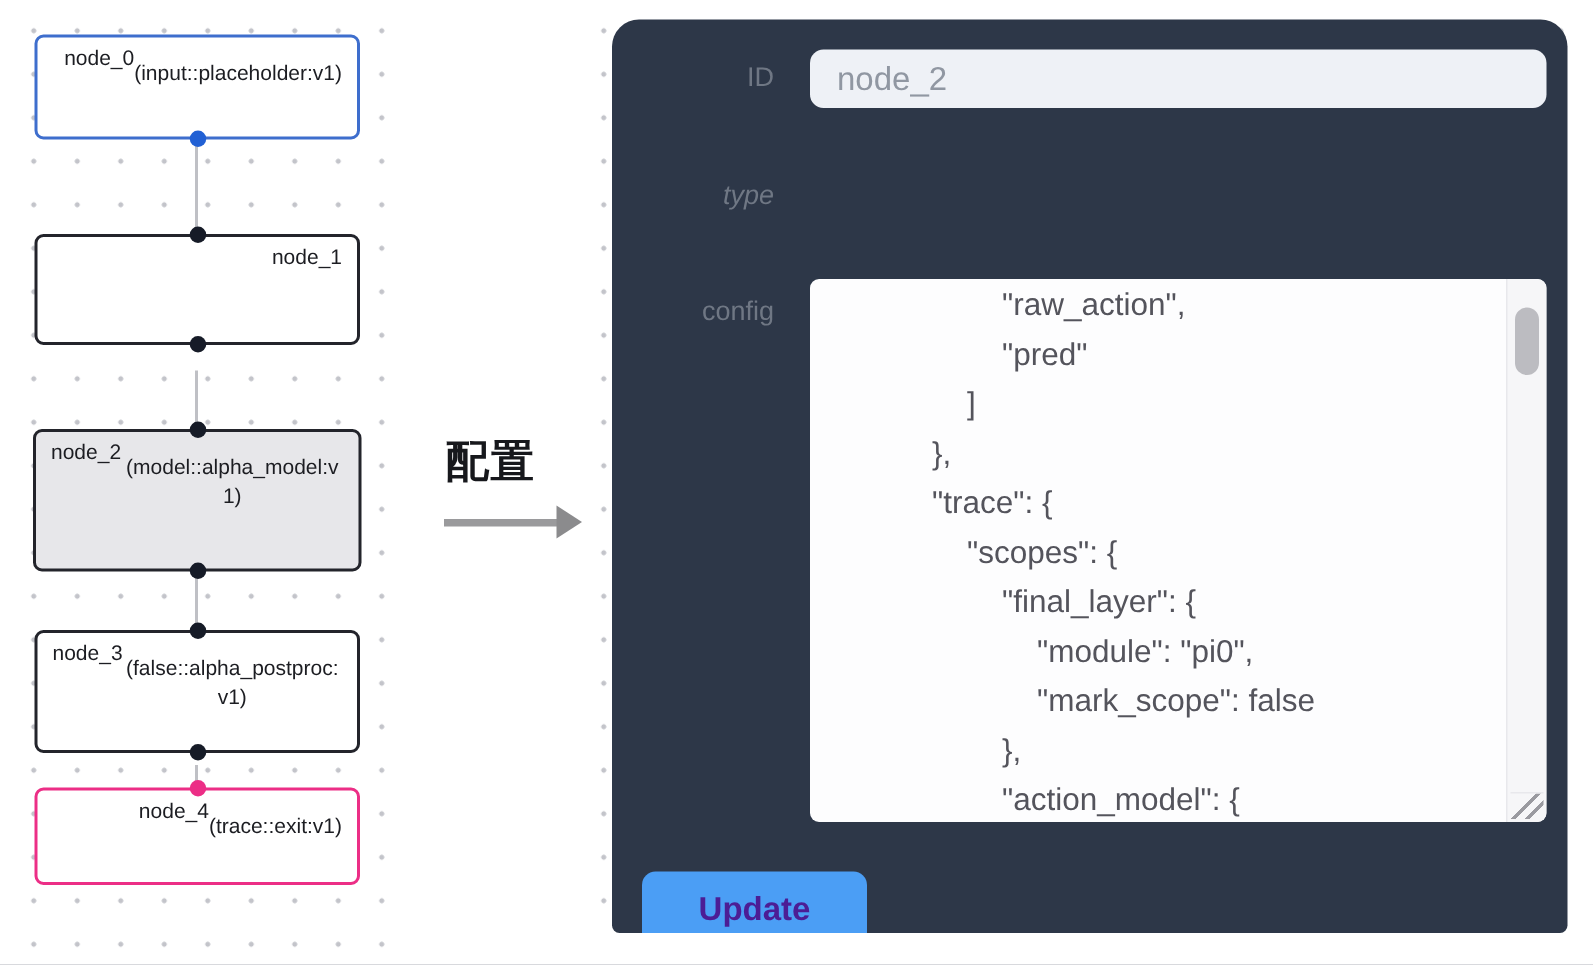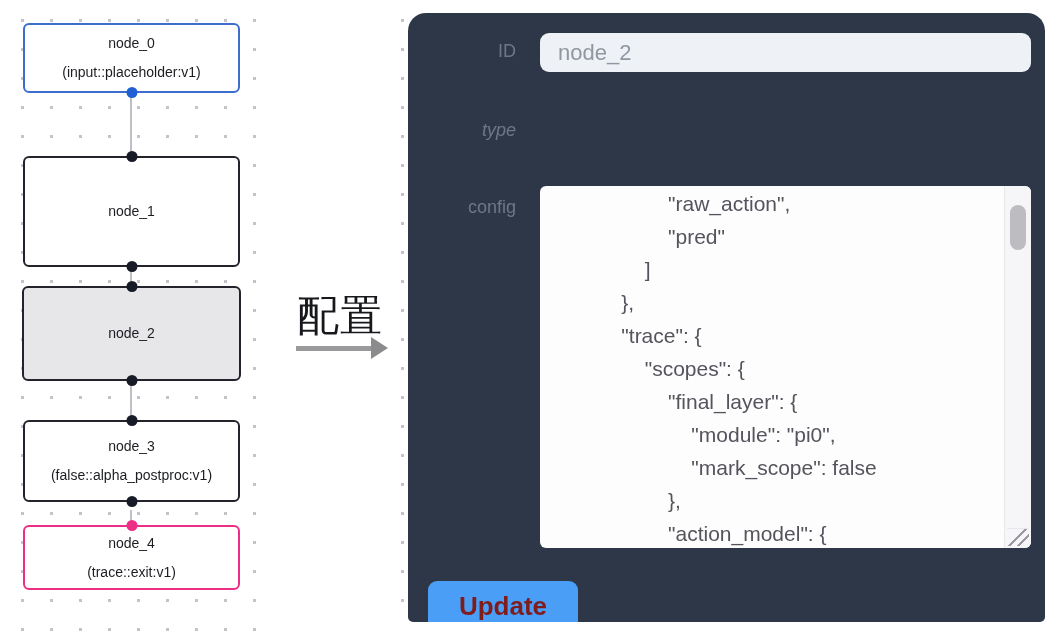--- a/index.html
+++ b/index.html
@@ -14,27 +14,27 @@
     background-size: 29px 29px;
     background-position: 8px 6px;
   }
   .dots.left  { left:0;   top:0; width:272px; height:643px; }
   .dots.right { left:380px; top:0; width:682px; height:622px; }
 
   
   .node {
     position:absolute; left:23px; width:217px;
     background:#ffffff; border:2px solid #23242b; border-radius:6px;
-    display:flex; flex-direction:column; justify-content:center;
+    display:flex; flex-direction:row; justify-content:flex-end;
     text-align:center; color:#1c1d22; font-size:14px; line-height:19px;
     padding:4px 10px;
   }
   .node .sub { word-break:break-all;margin-top:10px; }
   .node.n0 { top:23px;  height:70px; border-color:#3e6ecd; }
-  .node.n1 { top:156px; height:111px; }
+  .node.n1 { top:156px; height:74px; }
   .node.n2 { top:286px; height:95px; left:22px; width:219px; border-width:2.5px; background:#e7e7ea; }
   .node.n3 { top:420px; height:82px; }
   .node.n4 { top:525px; height:65px; border-color:#ec2e86; }
 
   .handle {
     position:absolute; left:50%; transform:translateX(-50%);
     width:11px; height:11px; border-radius:50%; background:#161b27;
   }
   .handle.top    { top:-7px; }
   .handle.bottom { bottom:-7px; }
@@ -45,21 +45,21 @@
     position:absolute; left:130px; width:2px; background:#bfc0c5;
   }
   .edge.e0 { top:93px;  height:64px; }
   .edge.e1 { top:247px; height:40px; }
   .edge.e2 { top:381px; height:40px; }
   .edge.e3 { top:510px; height:42px; }
 
   
   .anno-label {
     position:absolute; left:297px; top:288px;
-    font-size:42px; font-weight:400; color:#17181c; letter-spacing:1px;
+    font-size:29px; font-weight:700; color:#17181c; letter-spacing:1px;
   }
   .anno-arrow { position:absolute; left:296px; top:336px; width:92px; height:24px; }
   .anno-arrow .shaft {
     position:absolute; left:0; top:10px; width:76px; height:5px; background:#9a9a9c;
   }
   .anno-arrow .head {
     position:absolute; right:0; top:1px; width:0; height:0;
     border-left:17px solid #8b8b8d;
     border-top:11px solid transparent; border-bottom:11px solid transparent;
   }
@@ -109,21 +109,21 @@
     position:absolute; right:2px; bottom:2px; width:22px; height:18px;
     border-top:1px solid #e8e8ec;
     background:
       linear-gradient(135deg, transparent 44%, #9a9aa0 44%, #9a9aa0 52%, transparent 52%,
                       transparent 68%, #9a9aa0 68%, #9a9aa0 76%, transparent 76%);
   }
 
   .update-btn {
     position:absolute; left:20px; top:568px; width:150px; height:50px;
     background:#4b9ef5; border:none; border-radius:9px;
-    color:#7f1d1d; font-size:26px; font-weight:bold;
+    color:#4c1d95; font-size:22px; font-weight:bold;
     font-family:"Liberation Sans","DejaVu Sans",sans-serif;
     display:flex; align-items:center; justify-content:center;
     cursor:pointer;
   }
 </style>
 </head>
 <body>
 
 <div class="stage">
 
@@ -141,20 +141,21 @@
   </div>
 
   <div class="node n1">
     <div>node_1</div>
     <span class="handle top"></span>
     <span class="handle bottom"></span>
   </div>
 
   <div class="node n2">
     <div>node_2</div>
+    <div class="sub">(model::alpha_model:v1)</div>
     <span class="handle top"></span>
     <span class="handle bottom"></span>
   </div>
 
   <div class="node n3">
     <div>node_3</div>
     <div class="sub">(false::alpha_postproc:v1)</div>
     <span class="handle top"></span>
     <span class="handle bottom"></span>
   </div>

